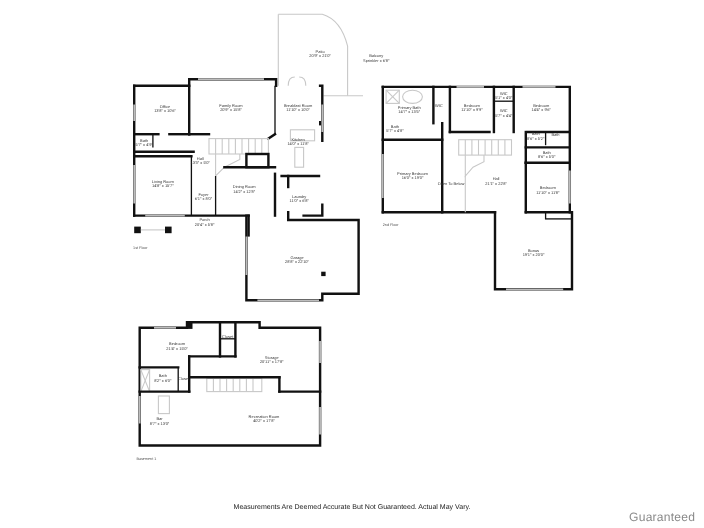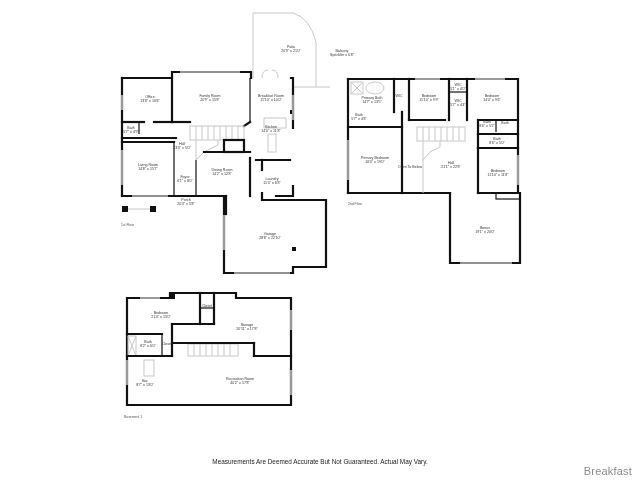--- a/index.html
+++ b/index.html
@@ -218,13 +218,13 @@
     <text class="lbl" x="247" y="326"><tspan>Storage</tspan><tspan x="247" dy="4">20'11" x 17'8"</tspan></text>
     <text class="lbl" x="148" y="343"><tspan>Bath</tspan><tspan x="148" dy="4">8'2" x 6'0"</tspan></text>
     <text class="lbl" x="167" y="345"><tspan>Closet</tspan></text>
     <text class="lbl" x="145" y="382"><tspan>Bar</tspan><tspan x="145" dy="4">8'7" x 13'0"</tspan></text>
     <text class="lbl" x="240" y="380"><tspan>Recreation Room</tspan><tspan x="240" dy="4">40'2" x 17'8"</tspan></text>
     <text class="floor" x="124" y="418">Basement 1</text>
   </g>
 </svg>
 
 <div class="disclaimer">Measurements Are Deemed Accurate But Not Guaranteed. Actual May Vary.</div>
-<div class="brand">Breakfast</div>
+<div class="brand">Guaranteed</div>
 
 </body></html>

